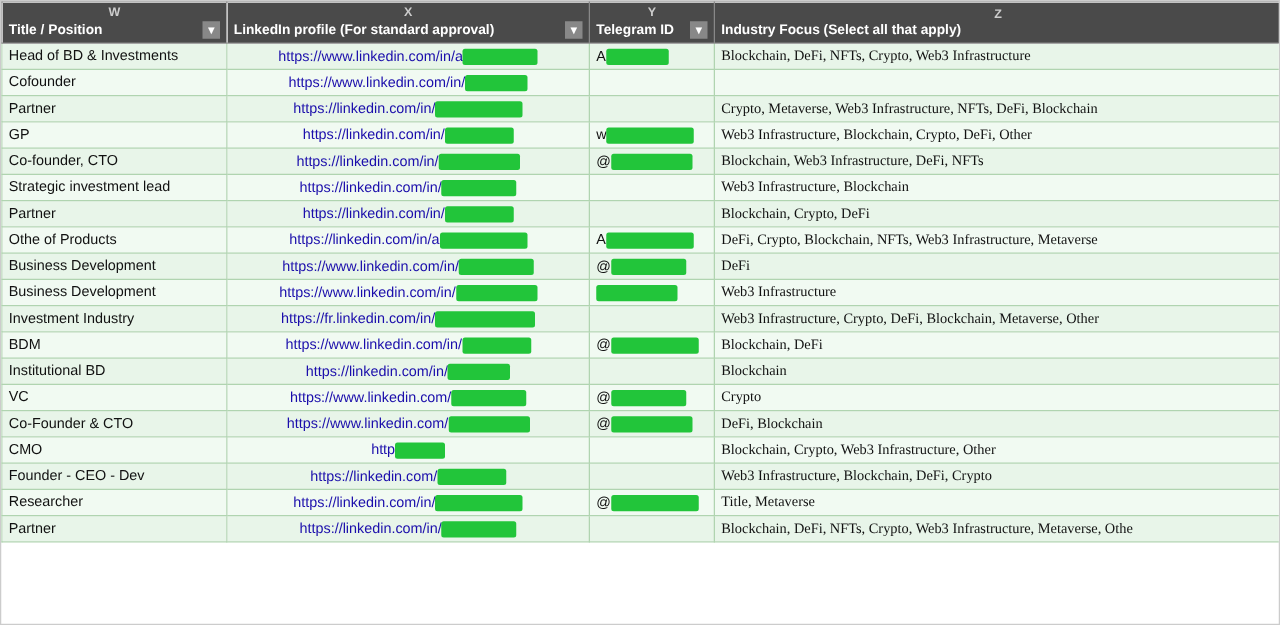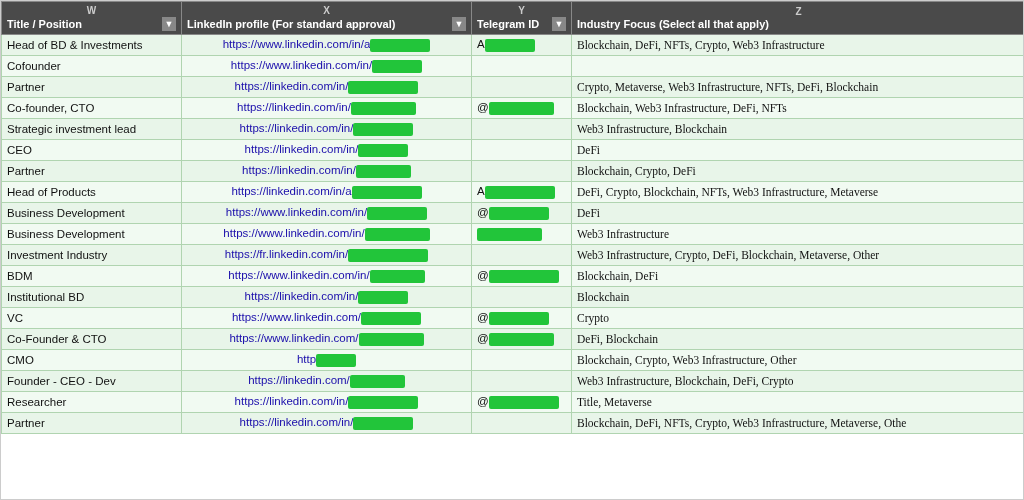--- a/index.html
+++ b/index.html
@@ -158,45 +158,45 @@
           <td class="col-y"></td>
           <td class="col-z"></td>
         </tr>
         <tr>
           <td class="col-w">Partner</td>
           <td class="col-x">https://linkedin.com/in/<span class="redact" style="width:70px"></span></td>
           <td class="col-y"></td>
           <td class="col-z">Crypto, Metaverse, Web3 Infrastructure, NFTs, DeFi, Blockchain</td>
         </tr>
         <tr>
+          <td class="col-w">GP</td>
+          <td class="col-x">https://linkedin.com/in/<span class="redact" style="width:55px"></span></td>
+          <td class="col-y">w<span class="redact" style="width:70px"></span></td>
+          <td class="col-z">Web3 Infrastructure, Blockchain, Crypto, DeFi, Other</td>
+        </tr>
+        <tr>
           <td class="col-w">Co-founder, CTO</td>
           <td class="col-x">https://linkedin.com/in/<span class="redact" style="width:65px"></span></td>
           <td class="col-y">@<span class="redact" style="width:65px"></span></td>
           <td class="col-z">Blockchain, Web3 Infrastructure, DeFi, NFTs</td>
         </tr>
         <tr>
           <td class="col-w">Strategic investment lead</td>
           <td class="col-x">https://linkedin.com/in/<span class="redact" style="width:60px"></span></td>
           <td class="col-y"></td>
           <td class="col-z">Web3 Infrastructure, Blockchain</td>
         </tr>
         <tr>
-          <td class="col-w">CEO</td>
-          <td class="col-x">https://linkedin.com/in/<span class="redact" style="width:50px"></span></td>
-          <td class="col-y"></td>
-          <td class="col-z">DeFi</td>
-        </tr>
-        <tr>
           <td class="col-w">Partner</td>
           <td class="col-x">https://linkedin.com/in/<span class="redact" style="width:55px"></span></td>
           <td class="col-y"></td>
           <td class="col-z">Blockchain, Crypto, DeFi</td>
         </tr>
         <tr>
-          <td class="col-w">Head of Products</td>
+          <td class="col-w">Othe of Products</td>
           <td class="col-x">https://linkedin.com/in/a<span class="redact" style="width:70px"></span></td>
           <td class="col-y">A<span class="redact" style="width:70px"></span></td>
           <td class="col-z">DeFi, Crypto, Blockchain, NFTs, Web3 Infrastructure, Metaverse</td>
         </tr>
         <tr>
           <td class="col-w">Business Development</td>
           <td class="col-x">https://www.linkedin.com/in/<span class="redact" style="width:60px"></span></td>
           <td class="col-y">@<span class="redact" style="width:60px"></span></td>
           <td class="col-z">DeFi</td>
         </tr>

